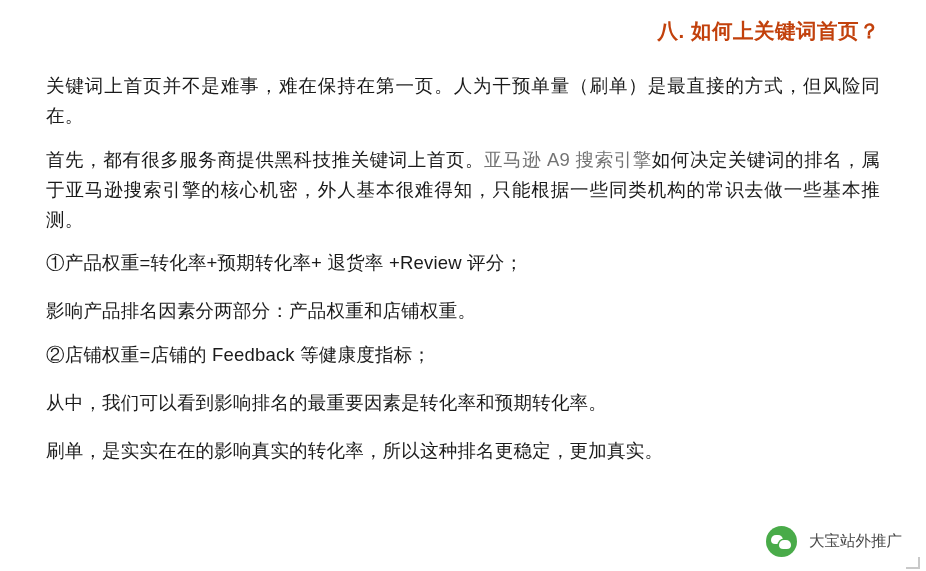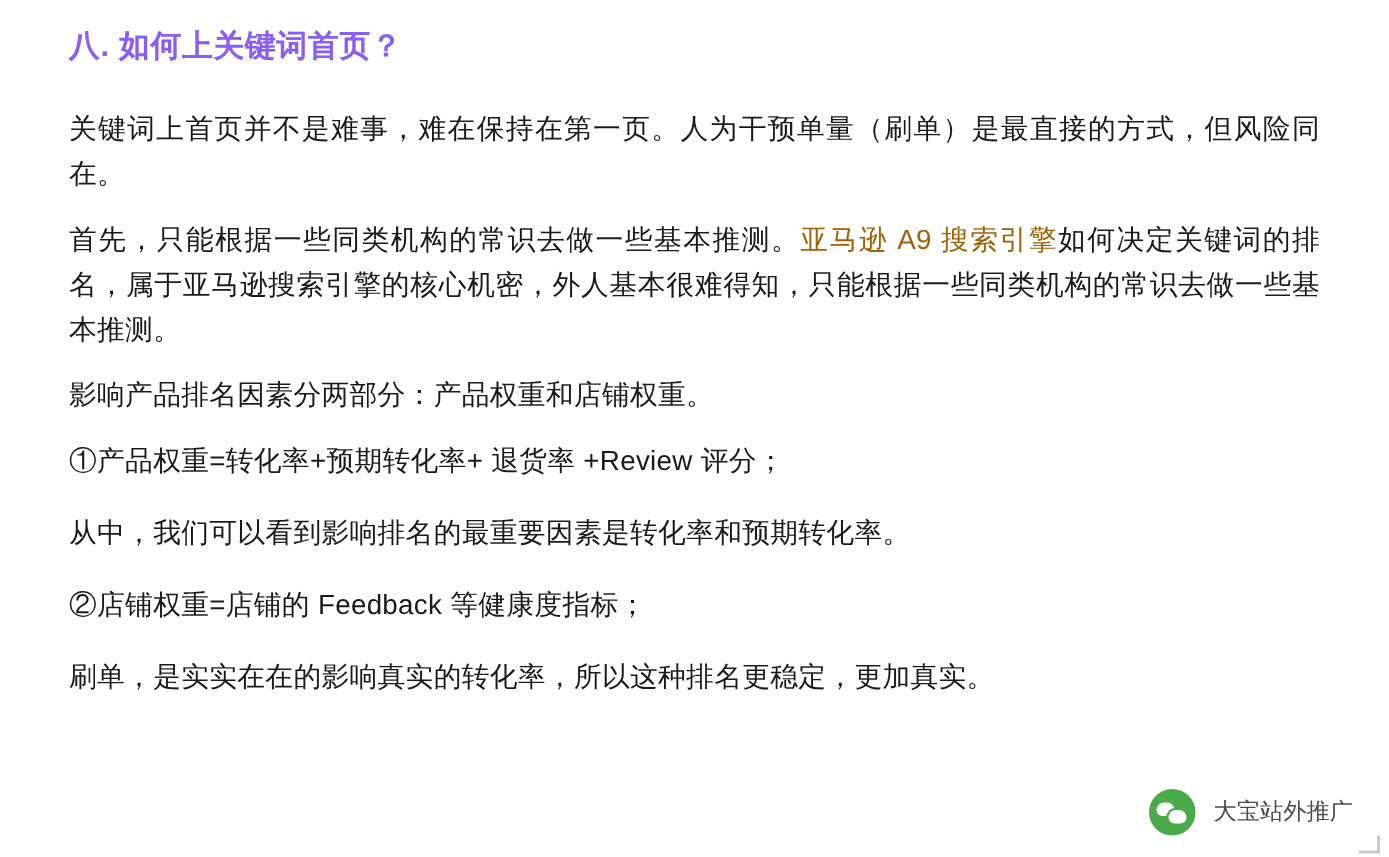--- a/index.html
+++ b/index.html
@@ -18,24 +18,25 @@
   .page {
     position: relative;
     width: 926px;
     height: 571px;
     box-sizing: border-box;
     padding: 18px 46px 0 46px;
   }
   .heading {
     font-size: 20.5px;
     font-weight: bold;
-    color: #8b5cf6;
+    color: #c2410c;
     letter-spacing: 0.5px;
     margin: 0 0 26px 0;
     line-height: 1.3;
+    text-align: right;
   }
   .para {
     font-size: 18.5px;
     line-height: 1.62;
     color: #1a1a1a;
     margin: 12px 0 14px 0;
     text-align: justify;
     text-justify: inter-ideograph;
     letter-spacing: 0.2px;
   }
@@ -45,21 +46,21 @@
   .para.gap-lg {
     margin-bottom: 18px;
   }
   .para-block {
     margin: 0 0 14px 0;
   }
   .para-block .para {
     margin-bottom: 0;
   }
   .highlight {
-    color: #a16207;
+    color: #737373;
   }
   .watermark {
     position: absolute;
     right: 24px;
     bottom: 14px;
     display: flex;
     align-items: center;
     gap: 12px;
     opacity: 0.92;
   }
@@ -111,30 +112,30 @@
 </head>
 <body>
 
 <div class="page">
 
   <h1 class="heading">八. 如何上关键词首页？</h1>
 
   <p class="para">关键词上首页并不是难事，难在保持在第一页。人为干预单量（刷单）是最直接的方式，但风险同在。</p>
 
   <div class="para-block">
-    <p class="para tight"><span>首先，只能根据一些同类机构的常识去做一些基本推测。</span><span class="highlight">亚马逊 A9 搜索引擎</span><span>如何决定关键词的排名，属于亚马逊搜索引擎的核心机密，外人基本很难得知，只能根据一些同类机构的常识去做一些基本推测。</span></p>
+    <p class="para tight"><span>首先，都有很多服务商提供黑科技推关键词上首页。</span><span class="highlight">亚马逊 A9 搜索引擎</span><span>如何决定关键词的排名，属于亚马逊搜索引擎的核心机密，外人基本很难得知，只能根据一些同类机构的常识去做一些基本推测。</span></p>
   </div>
+
+  <p class="para gap-lg">①产品权重=转化率+预期转化率+ 退货率 +Review 评分；</p>
 
   <p class="para">影响产品排名因素分两部分：产品权重和店铺权重。</p>
 
-  <p class="para gap-lg">①产品权重=转化率+预期转化率+ 退货率 +Review 评分；</p>
+  <p class="para gap-lg">②店铺权重=店铺的 Feedback 等健康度指标；</p>
 
   <p class="para gap-lg">从中，我们可以看到影响排名的最重要因素是转化率和预期转化率。</p>
-
-  <p class="para gap-lg">②店铺权重=店铺的 Feedback 等健康度指标；</p>
 
 
   <p class="para">刷单，是实实在在的影响真实的转化率，所以这种排名更稳定，更加真实。</p>
 
   <div class="watermark">
     <span class="wm-logo"></span>
     <span class="wm-text">大宝站外推广</span>
   </div>
 
   <div class="corner-mark"></div>

